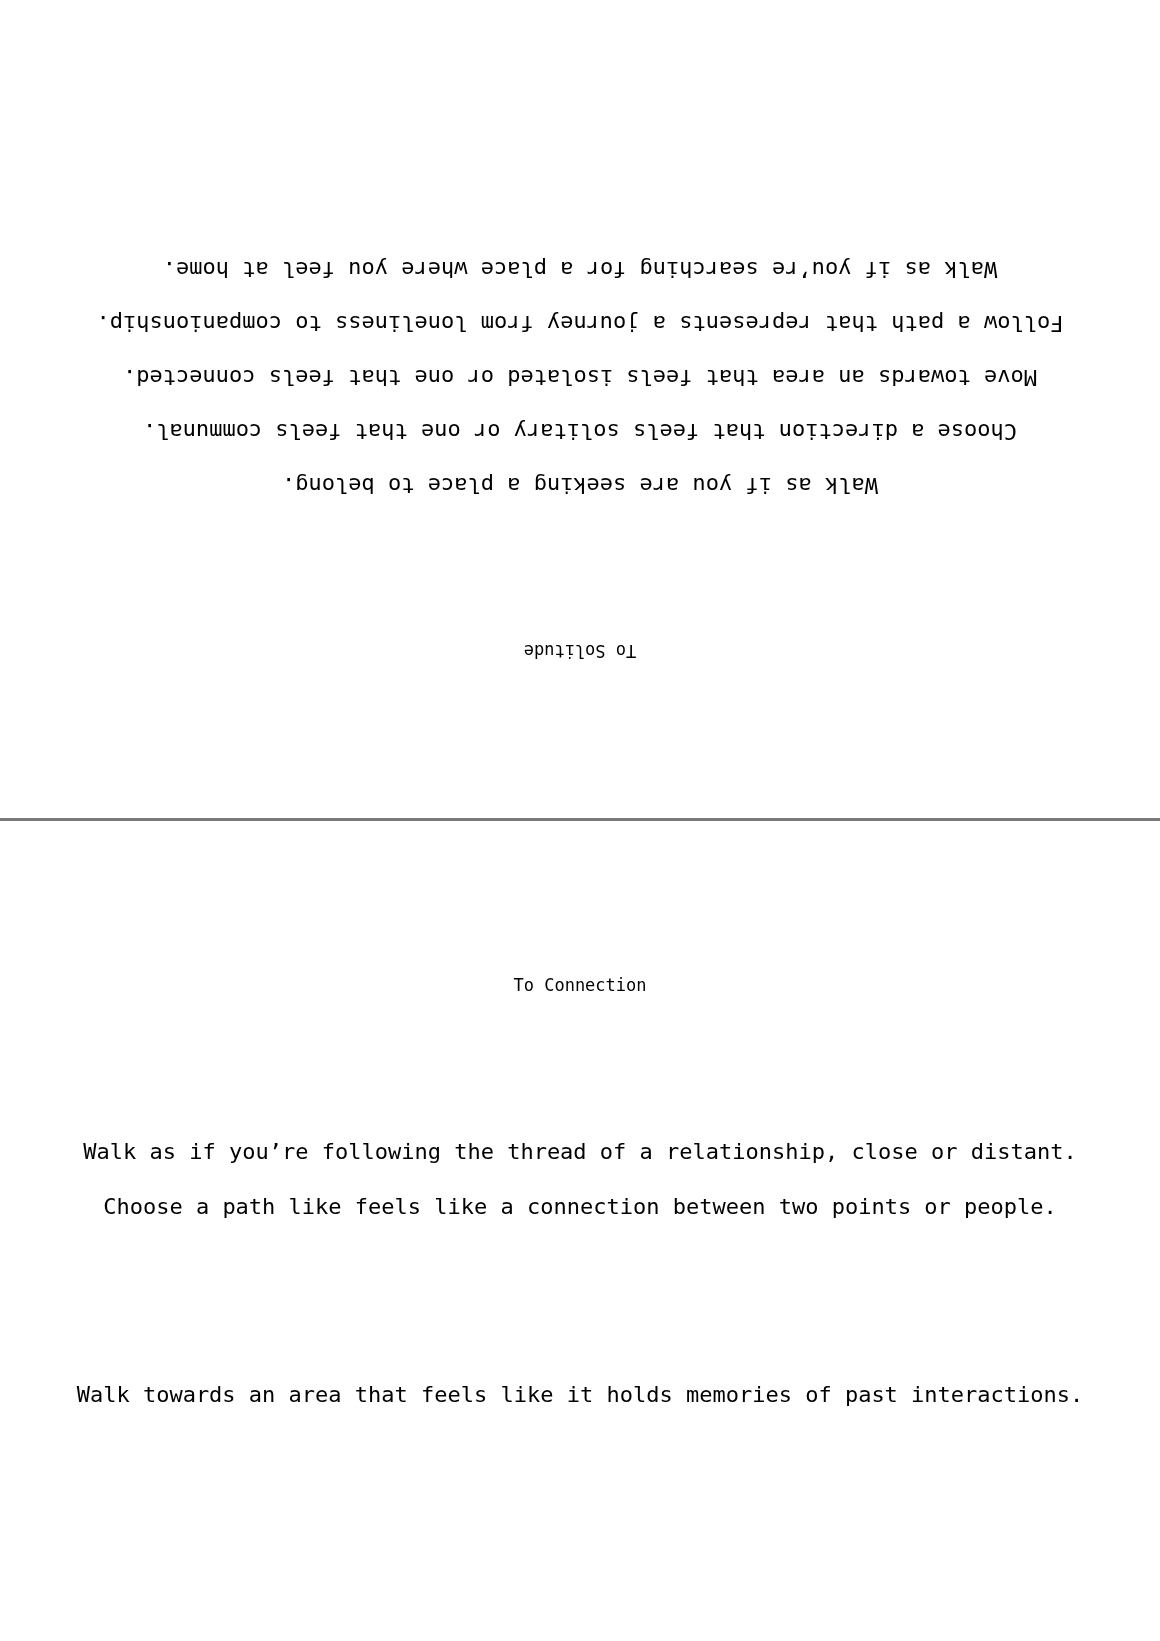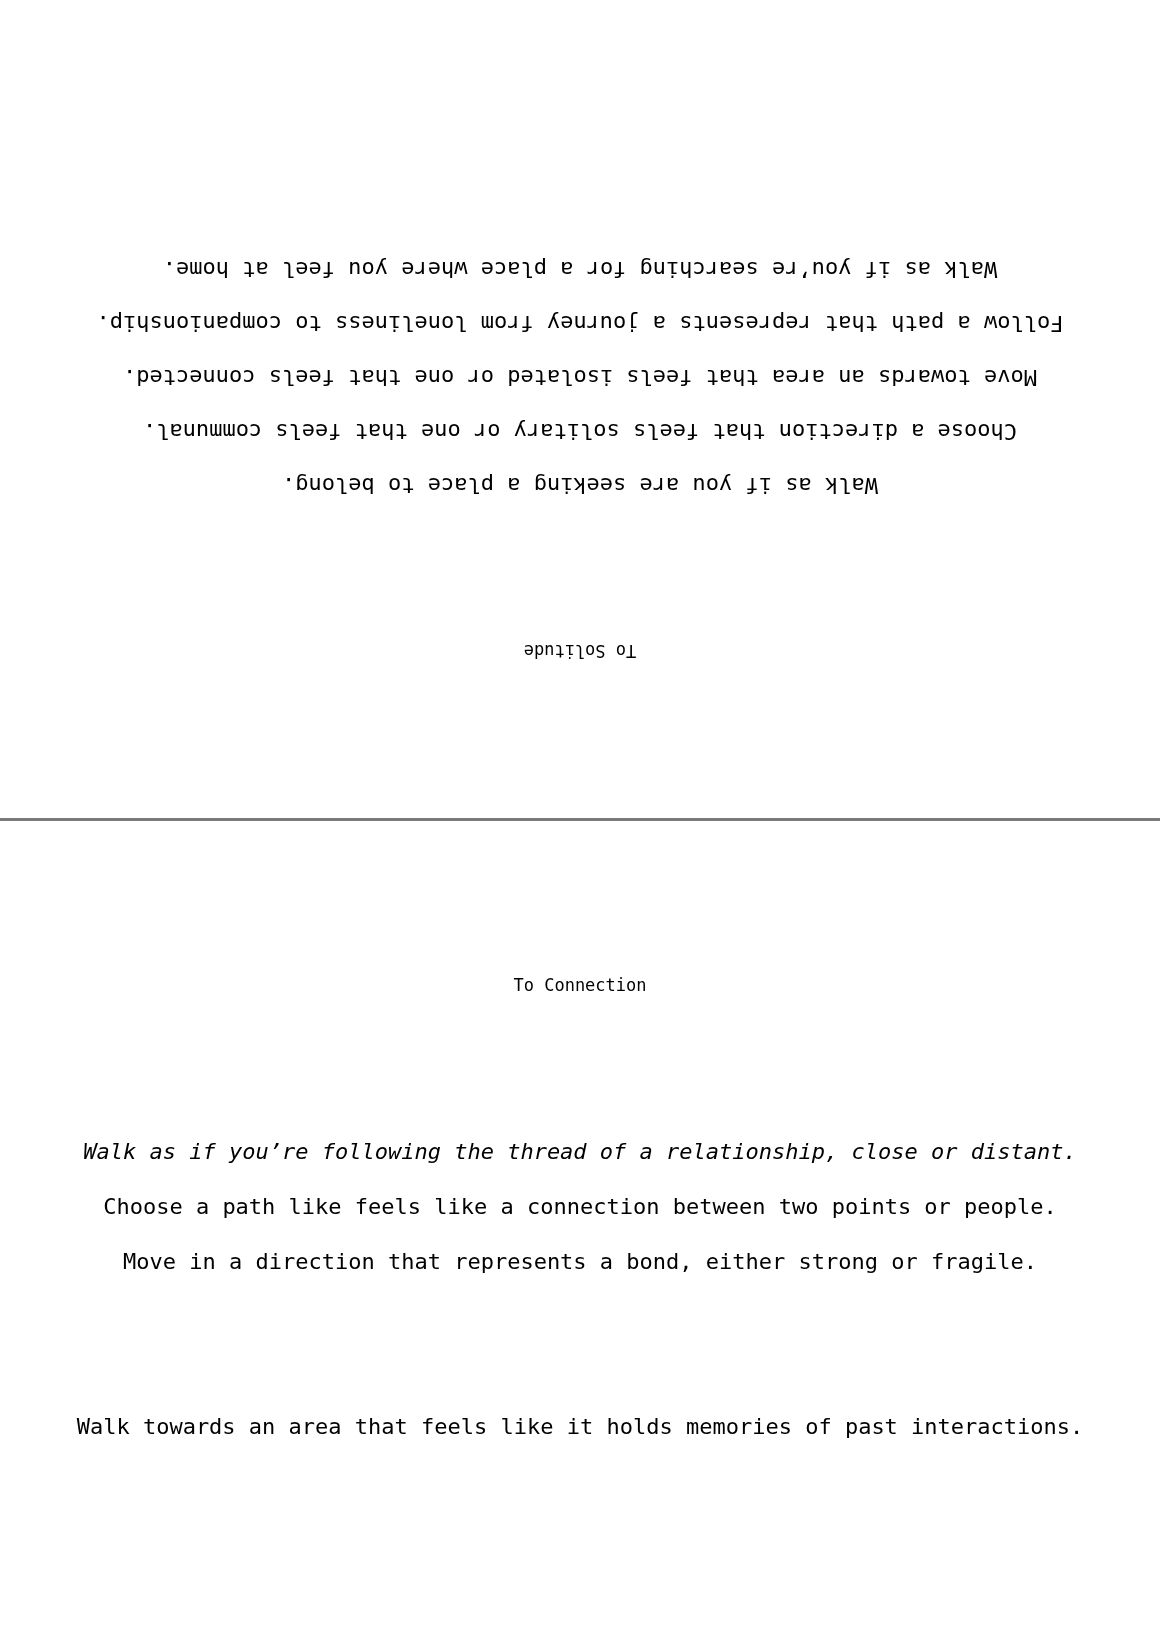--- a/index.html
+++ b/index.html
@@ -64,25 +64,25 @@
   }
   
   .top .pos-title { top: 156px; }
   .top .pos-1 { top: 320px; }
   .top .pos-2 { top: 374px; }
   .top .pos-3 { top: 428px; }
   .top .pos-4 { top: 482px; }
   .top .pos-5 { top: 536px; }
   
   .bottom .pos-title { top: 152px; }
-  .bottom .pos-1 { top: 317px; font-style: italic; }
+  .bottom .pos-1 { top: 317px; }
   .bottom .pos-2 { top: 372px; }
   .bottom .pos-3 { top: 427px; }
   .bottom .pos-4 { top: 482px; }
-  .bottom .pos-5 { top: 592px; }
+  .bottom .pos-5 { top: 560px; }
 </style>
 </head>
 <body>
 
 <div class="page" style="background: rgb(255, 255, 255); color: rgb(0, 0, 0);">
 
   <section class="half top">
     <h2 class="sec-title pos-title">To Solitude</h2>
     <p class="line pos-1">Walk as if you are seeking a place to belong.</p>
     <p class="line pos-2">Choose a direction that feels solitary or one that feels communal.</p>
@@ -90,17 +90,16 @@
     <p class="line pos-4">Follow a path that represents a journey from loneliness to companionship.</p>
     <p class="line pos-5">Walk as if you’re searching for a place where you feel at home.</p>
   </section>
 
   <hr class="divider" style="background: rgb(122, 122, 122);">
 
   <section class="half bottom">
     <h2 class="sec-title pos-title">To Connection</h2>
     <p class="line pos-1">Walk as if you’re following the thread of a relationship, close or distant.</p>
     <p class="line pos-2">Choose a path like feels like a connection between two points or people.</p>
-    <p class="line pos-3">Move in a direction that represents a bond, either strong or fragile.</p>
     <p class="line pos-5">Walk towards an area that feels like it holds memories of past interactions.</p>
   </section>
 
 </div>
 
 </body></html>

